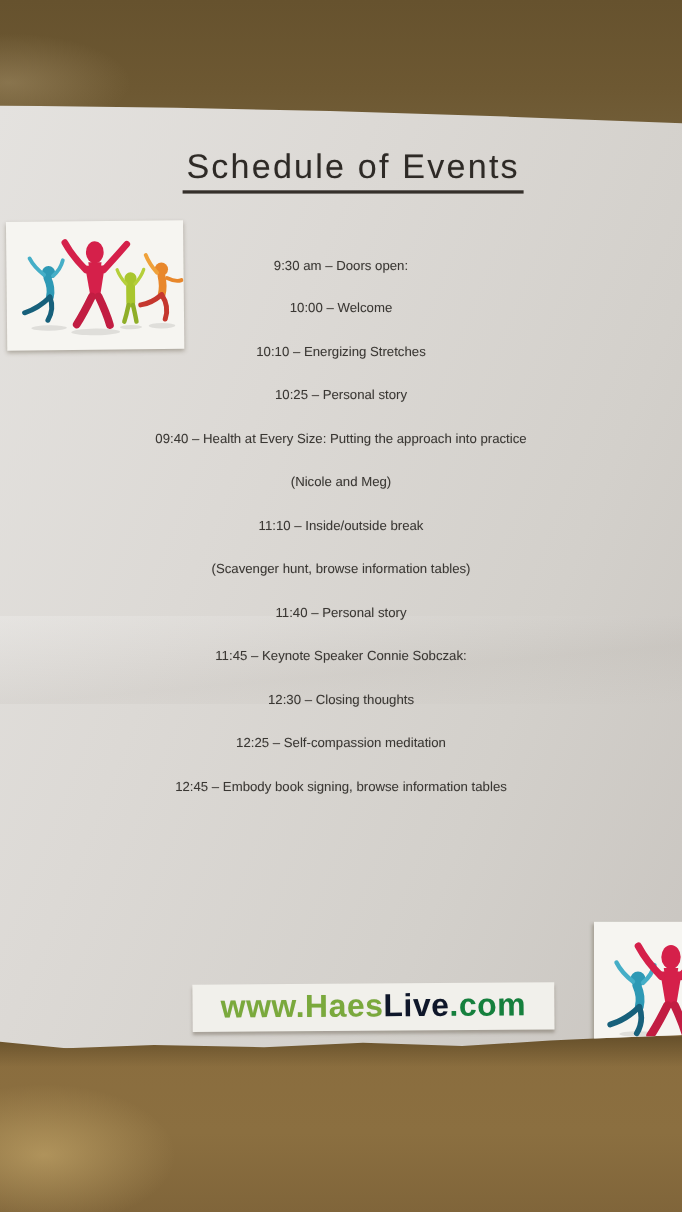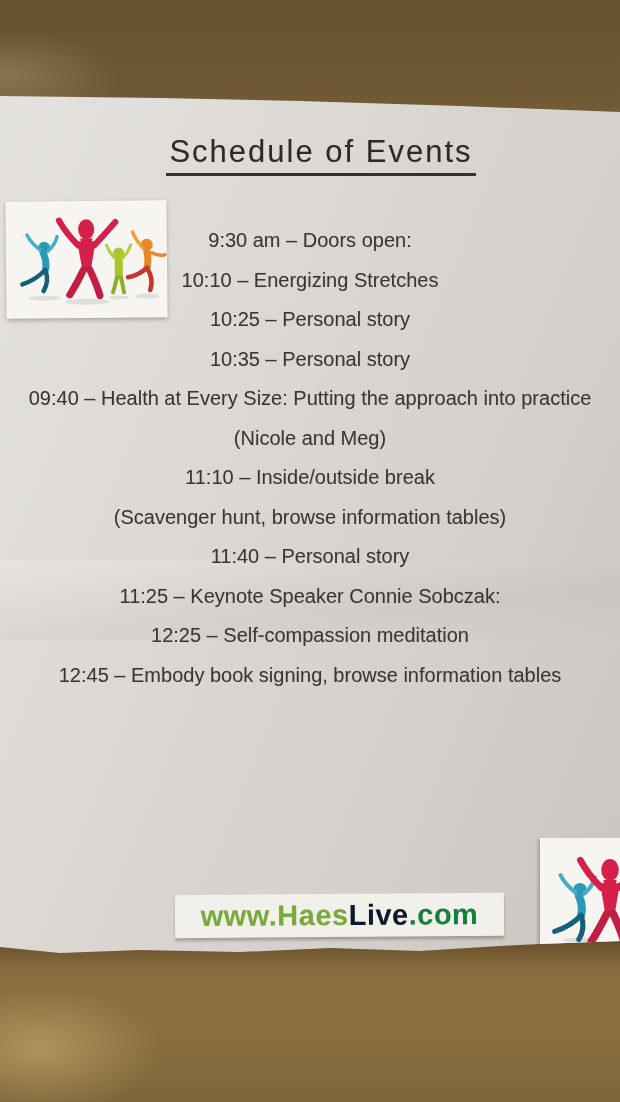--- a/index.html
+++ b/index.html
@@ -59,21 +59,21 @@
     padding: 0 3px 3px 3px;
     text-shadow: 0 0 1px rgba(0,0,0,0.18);
   }
   
   .lines {
     position: absolute; left: 0; top: 221px; width: 620px;
   }
   .line {
     height: 39.5px;
     display: flex; align-items: center; justify-content: center;
-    font-size: 20px; color: #3a3733;
+    font-size: 12px; color: #3a3733;
     text-shadow: 0 0 1px rgba(0,0,0,0.15);
     white-space: nowrap;
   }
   
   .sticker {
     position: absolute; background: #f6f5f1;
     box-shadow: 0 2px 4px rgba(70,58,35,0.35);
   }
   .sticker-logo-topleft {
     left: 6px; top: 201px; width: 161px; height: 117px;
@@ -106,29 +106,30 @@
 
 <div class="paper">
   <div class="paper-crease"></div>
 
   <div class="title-row">
     <span class="title-text">Schedule of Events</span>
   </div>
 
   <div class="lines">
     <div class="line">9:30 am – Doors open:</div>
+    <div class="line">10:00 – Welcome</div>
     <div class="line">10:10 – Energizing Stretches</div>
     <div class="line">10:25 – Personal story</div>
-    <div class="line">10:35 – Personal story</div>
     <div class="line">09:40 – Health at Every Size: Putting the approach into practice</div>
     <div class="line">(Nicole and Meg)</div>
     <div class="line">11:10 – Inside/outside break</div>
     <div class="line">(Scavenger hunt, browse information tables)</div>
     <div class="line">11:40 – Personal story</div>
-    <div class="line">11:25 – Keynote Speaker Connie Sobczak:</div>
+    <div class="line">11:45 – Keynote Speaker Connie Sobczak:</div>
+    <div class="line">12:30 – Closing thoughts</div>
     <div class="line">12:25 – Self-compassion meditation</div>
     <div class="line">12:45 – Embody book signing, browse information tables</div>
   </div>
 
   <div class="sticker sticker-logo-topleft">
     <svg width="161" height="117" viewBox="0 0 160 116">
       <defs>
         <g id="figTeal">
           <circle cx="0" cy="0" r="6" fill="#2e99b5"></circle>
           <path d="M -1 5 Q 3 14 1 22" stroke="#2e99b5" stroke-width="7" fill="none" stroke-linecap="round"></path>

